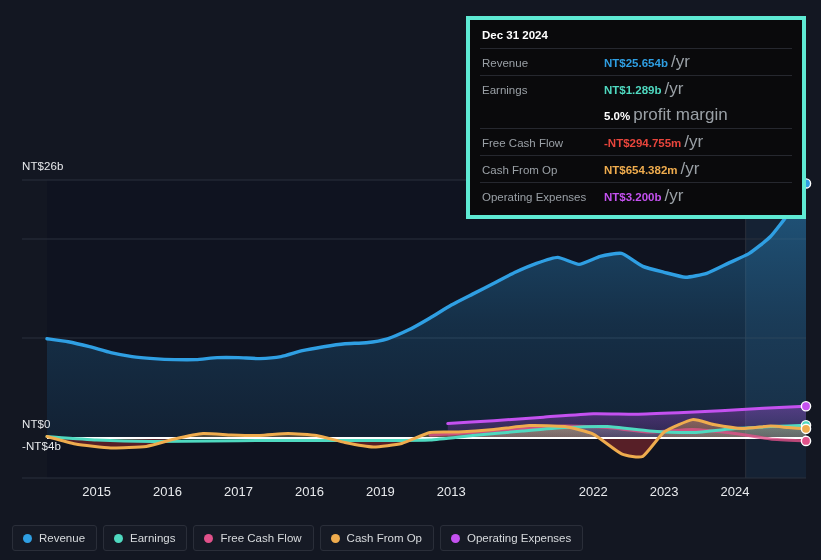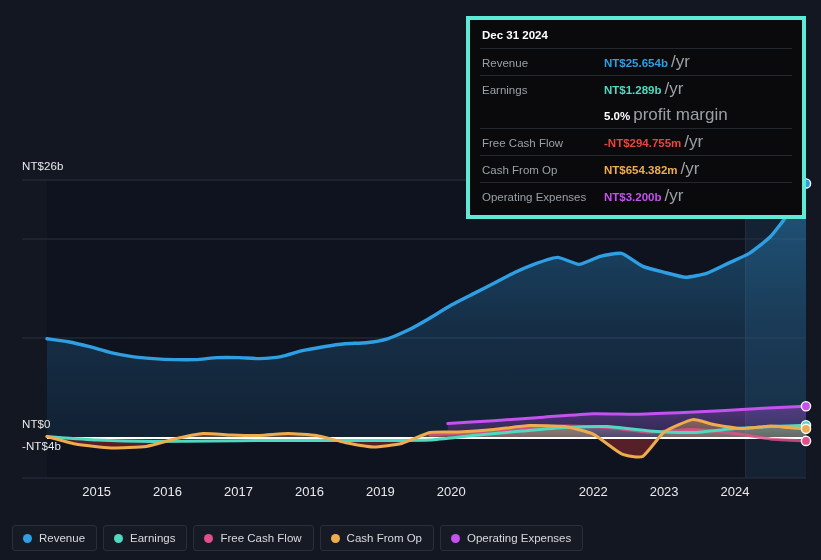--- a/index.html
+++ b/index.html
@@ -178,21 +178,21 @@
   <div class="axis-label" id="ylab-top" style="left:22px; top:160px;">NT$26b</div>
   <div class="axis-label" id="ylab-zero" style="left:22px; top:418px;">NT$0</div>
   <div class="axis-label" id="ylab-min" style="left:22px; top:440px;">-NT$4b</div>
 
   <div id="xticks">
       <div class="xtick" style="left: 96.6542px; top: 484px;">2015</div>
       <div class="xtick" style="left: 167.589px; top: 484px;">2016</div>
       <div class="xtick" style="left: 238.523px; top: 484px;">2017</div>
       <div class="xtick" style="left: 309.458px; top: 484px;">2016</div>
       <div class="xtick" style="left: 380.393px; top: 484px;">2019</div>
-      <div class="xtick" style="left: 451.327px; top: 484px;">2020</div>
+      <div class="xtick" style="left: 451.327px; top: 484px;">2013</div>
       <div class="xtick" style="left: 522.262px; top: 484px; margin-top: 44px;">2021</div>
       <div class="xtick" style="left: 593.196px; top: 484px;">2022</div>
       <div class="xtick" style="left: 664.131px; top: 484px;">2023</div>
       <div class="xtick" style="left: 735.065px; top: 484px;">2024</div>
     </div>
 
   <div id="tooltip">
     <div id="tooltip-date">Dec 31 2024</div>
     <div id="tooltip-rows">
         <div class="tt-row">

